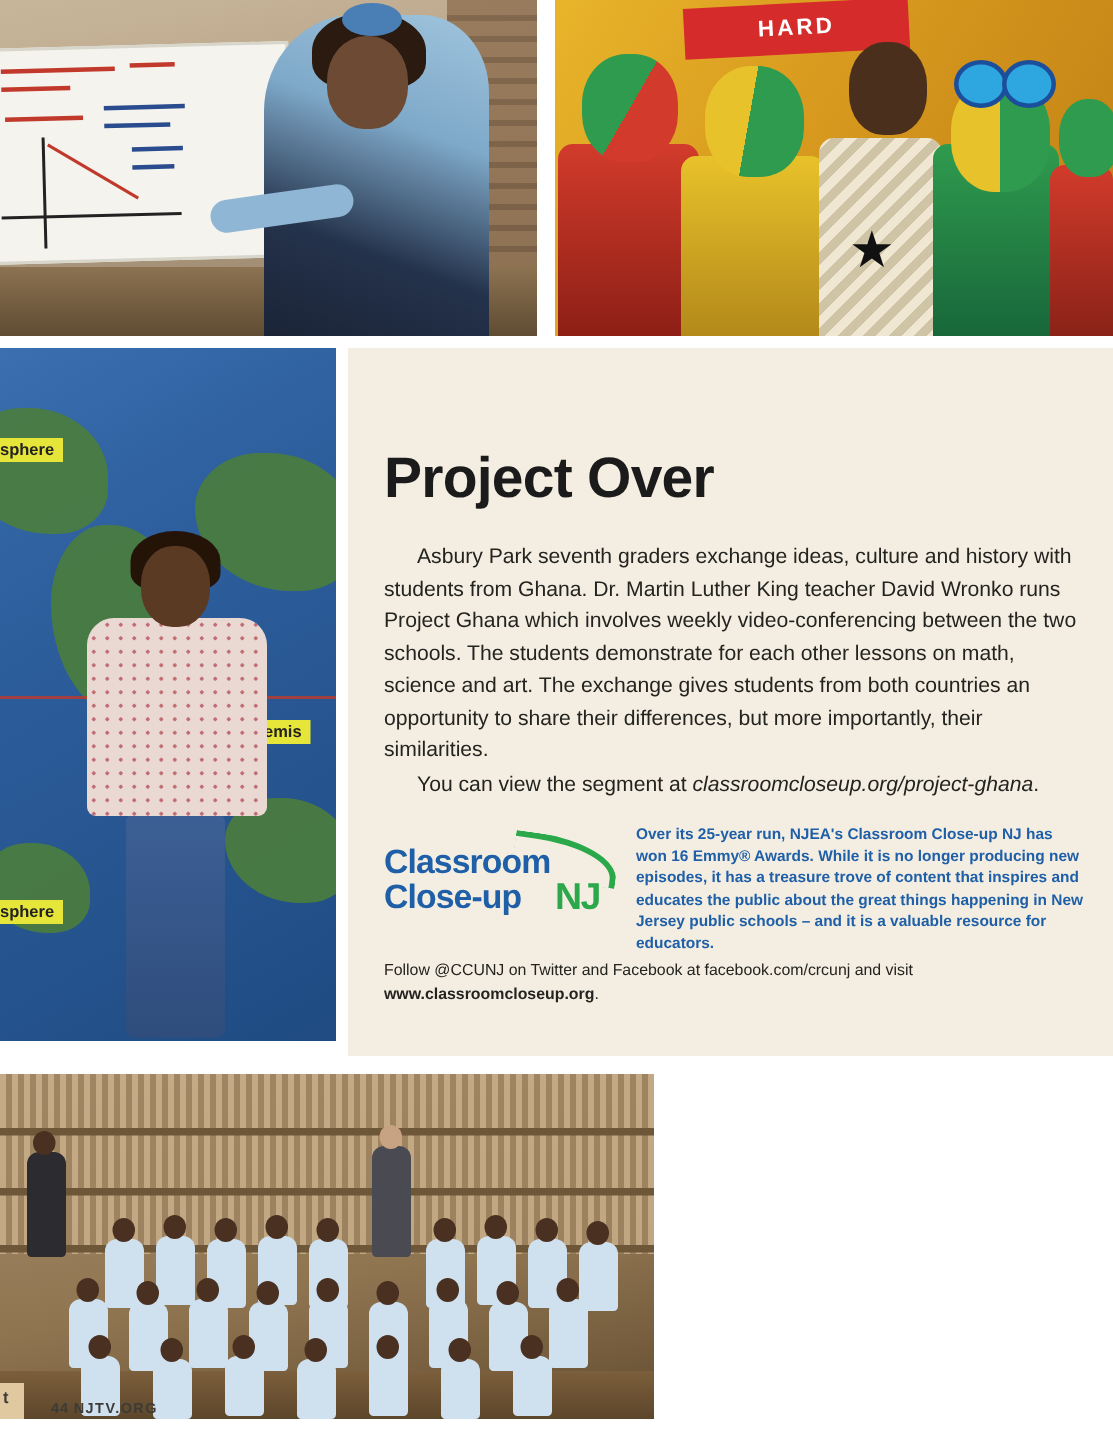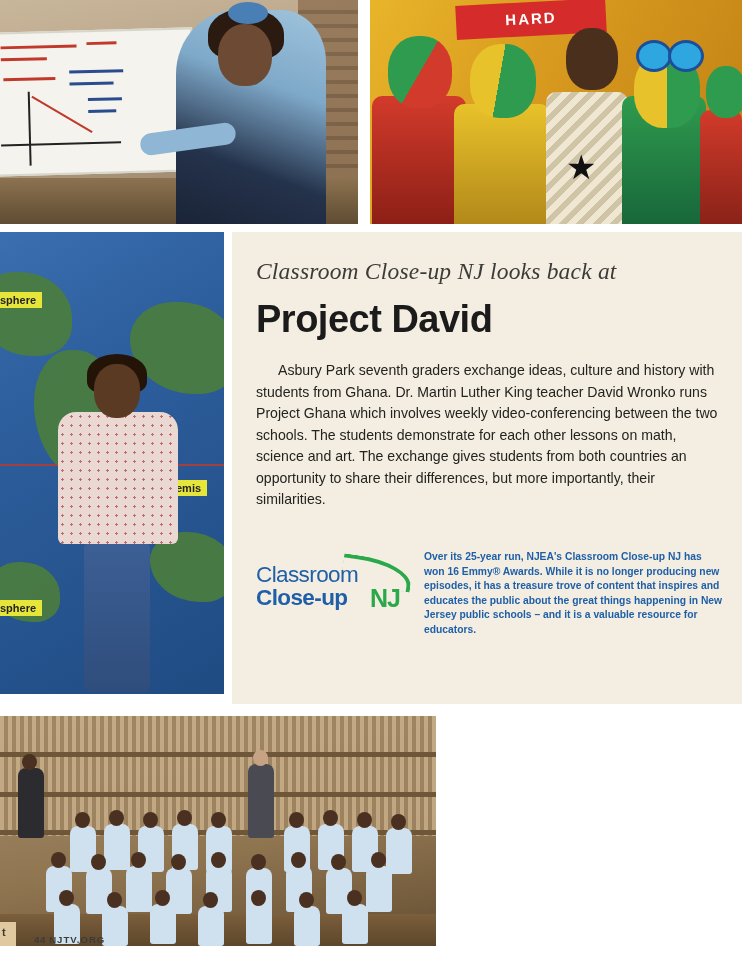--- a/index.html
+++ b/index.html
@@ -268,21 +268,21 @@
     left: 24px; top: 318px;
     width: 470px;
   }
   .logo {
     position: absolute;
     left: 0; top: 8px;
     width: 152px; height: 62px;
   }
   .logo-line1 {
     position:absolute; left:0; top: 4px;
-    font-size: 22.5px; font-weight: normal; color: #1f5fa8; letter-spacing: -0.6px;
+    font-size: 22.5px; font-weight: bold; color: #1f5fa8; letter-spacing: -0.6px;
   }
   .logo-line2 {
     position:absolute; left:0; top: 27px;
     font-size: 22.5px; font-weight: bold; color: #1f5fa8; letter-spacing: -0.6px;
   }
   .logo-nj {
     position:absolute; left: 114px; top: 26px;
     font-size: 25px; font-weight: bold; color: #2aa84a; letter-spacing: -1px;
   }
   .logo-swoosh {
@@ -406,38 +406,39 @@
     <div class="tm-person">
       <div class="tm-legs"></div>
       <div class="tm-dress"></div>
       <div class="tm-dots"></div>
       <div class="tm-hair"></div>
       <div class="tm-head"></div>
     </div>
   </div>
 
   <div class="article">
-    <div class="kicker">Classroom Close-up NJ looks back at</div>
-    <div class="headline">Project David</div>
+    <div class="headline">Project Over</div>
 
     <div class="body-copy">
       <p>Asbury Park seventh graders exchange ideas, culture and history with students from Ghana. Dr. Martin Luther King teacher David Wronko runs Project Ghana which involves weekly video-conferencing between the two schools. The students demonstrate for each other lessons on math, science and art. The exchange gives students from both countries an opportunity to share their differences, but more importantly, their similarities.</p>
+      <p><span>You can view the segment at </span><em>classroomcloseup.org/project-ghana</em><span>.</span></p>
     </div>
 
     <div class="logo-block">
       <div class="logo">
         <div class="logo-swoosh"></div>
         <div class="logo-line1">Classroom</div>
         <div class="logo-line2">Close-up</div>
         <div class="logo-nj">NJ</div>
       </div>
       <div class="logo-copy">Over its 25-year run, NJEA's Classroom Close-up NJ has won 16 Emmy® Awards. While it is no longer producing new episodes, it has a treasure trove of content that inspires and educates the public about the great things happening in New Jersey public schools – and it is a valuable resource for educators.</div>
     </div>
 
     <div class="footnote">
+      <div><span>Follow @CCUNJ on Twitter and Facebook at facebook.com/crcunj and visit </span><b>www.classroomcloseup.org</b><span>.</span></div>
     </div>
   </div>
 
   <div class="photo" id="photo-library-group">
     <div class="lib-shelves"></div>
     <div class="lib-shelf-line" style="top:36px;"></div>
     <div class="lib-shelf-line" style="top:76px;"></div>
     <div class="lib-shelf-line" style="top:114px;"></div>
     <div class="lib-floor"></div>
 

